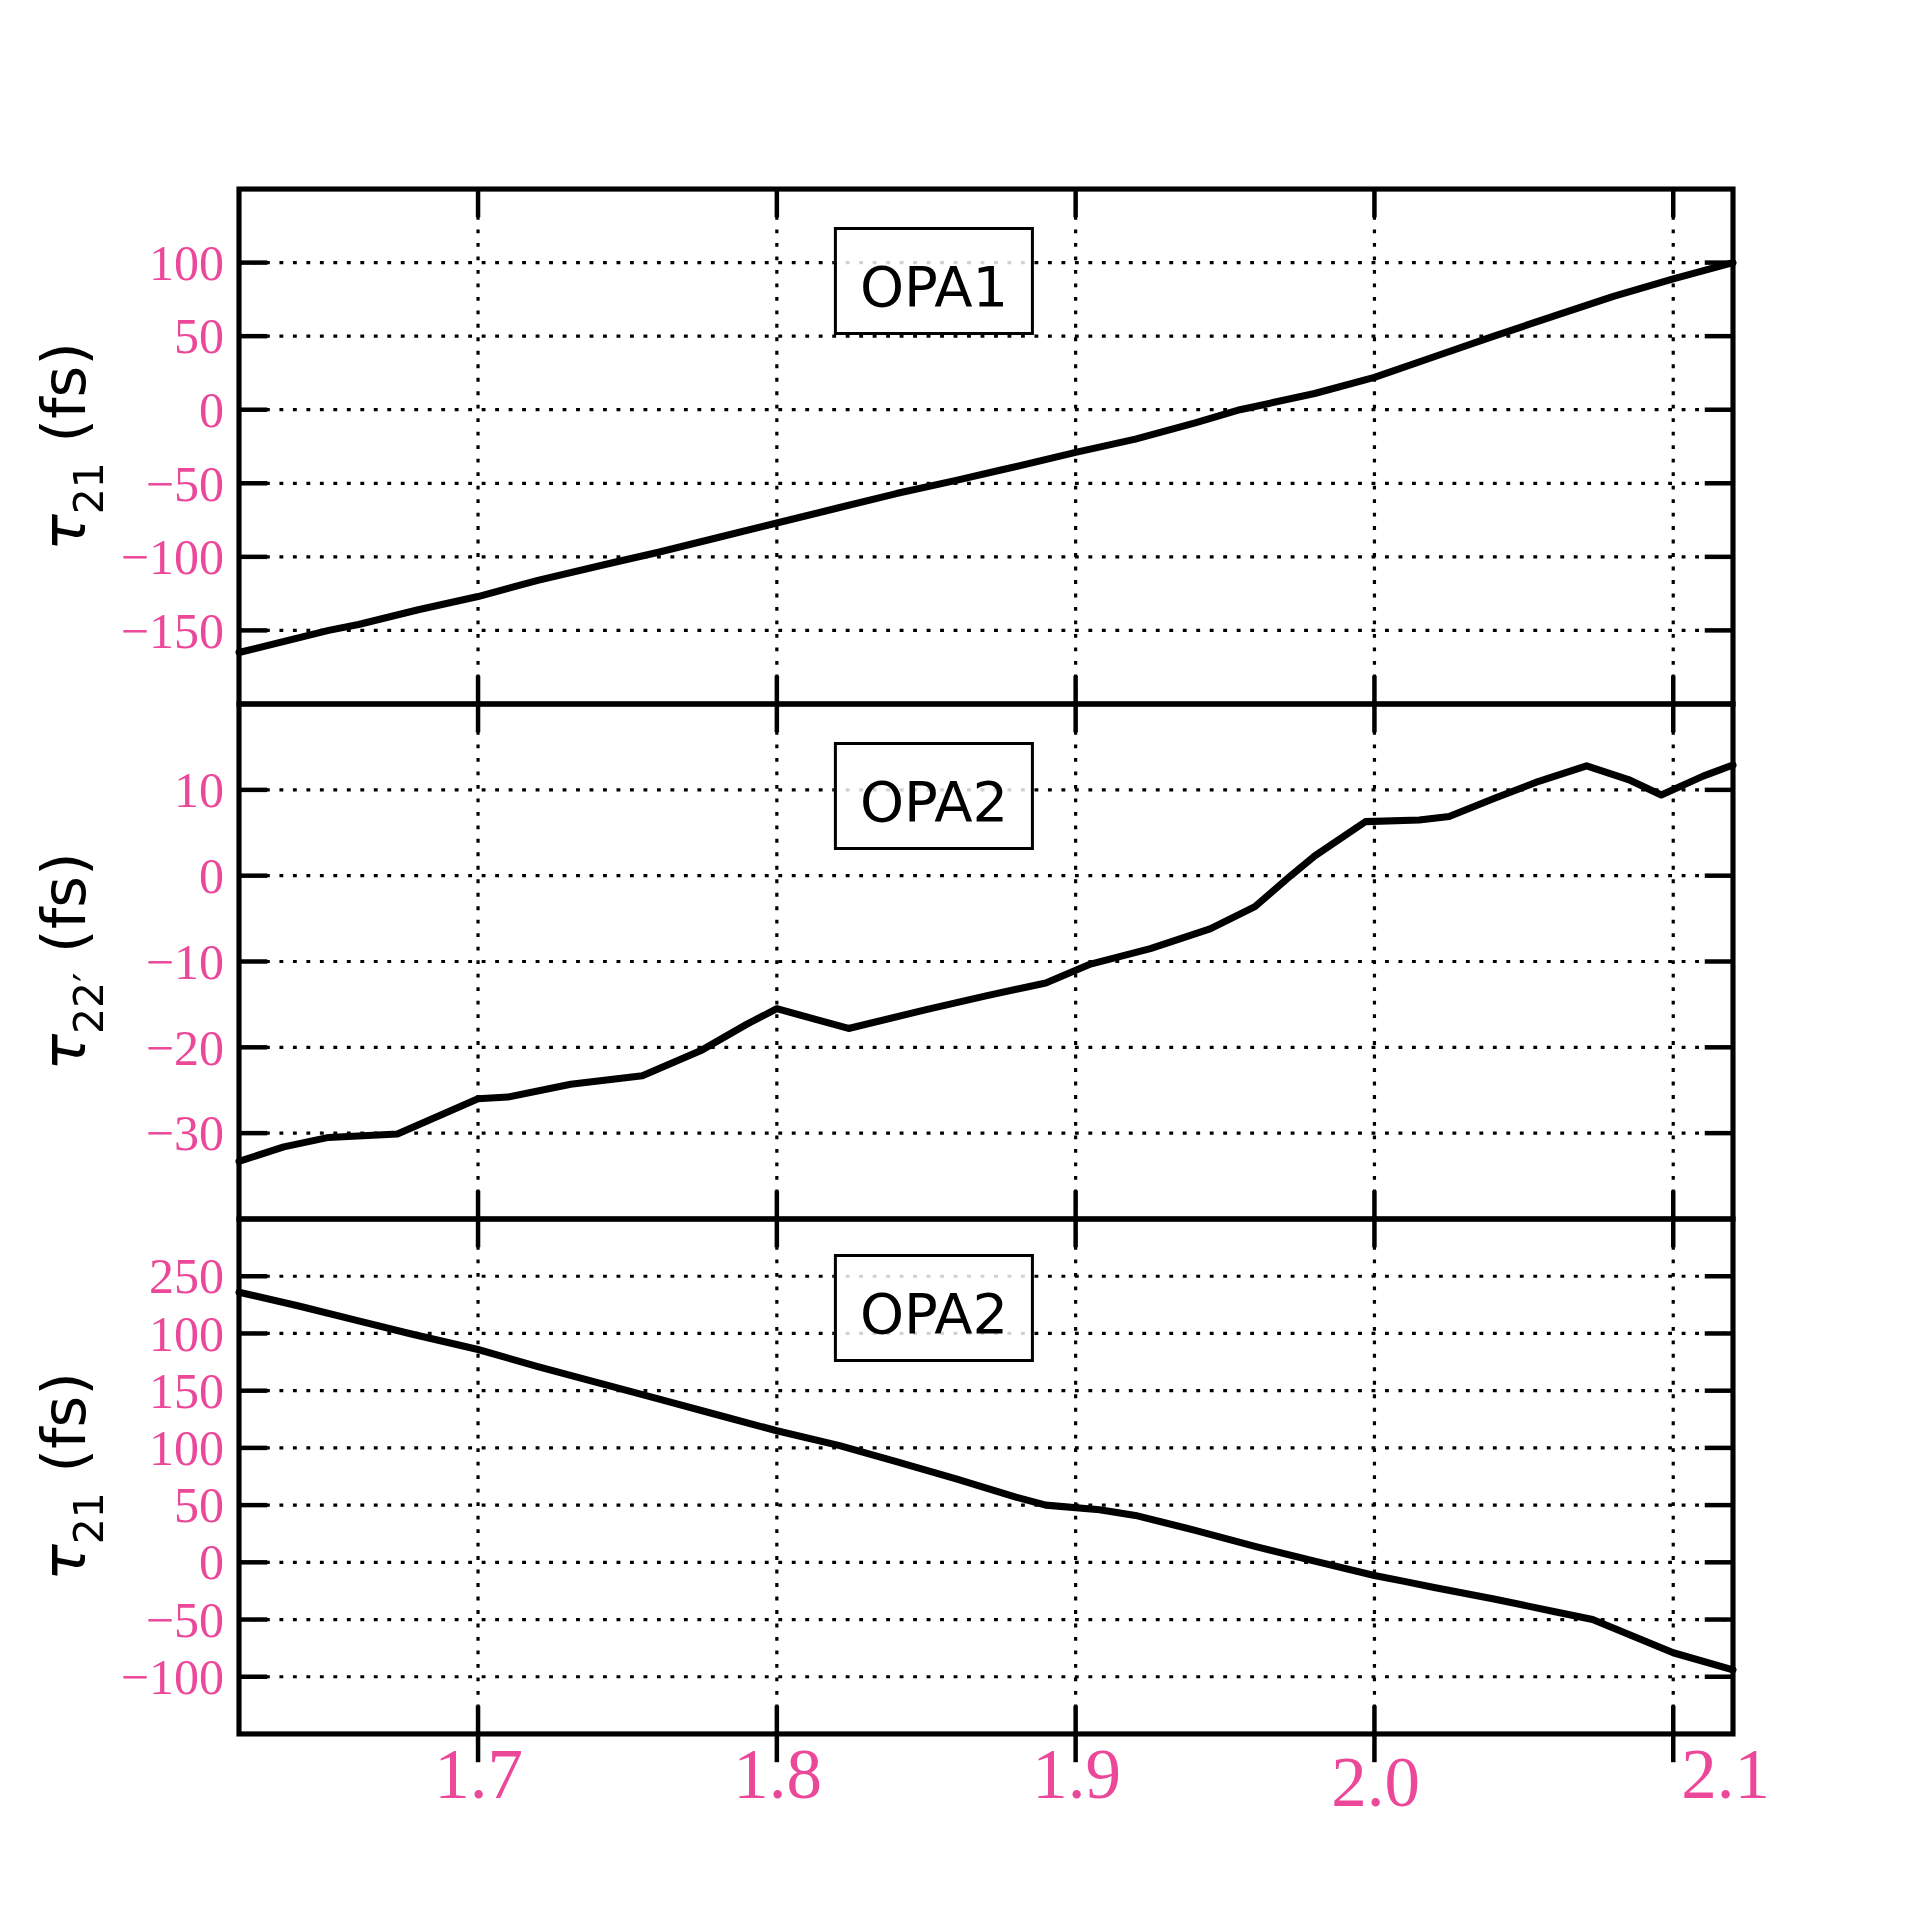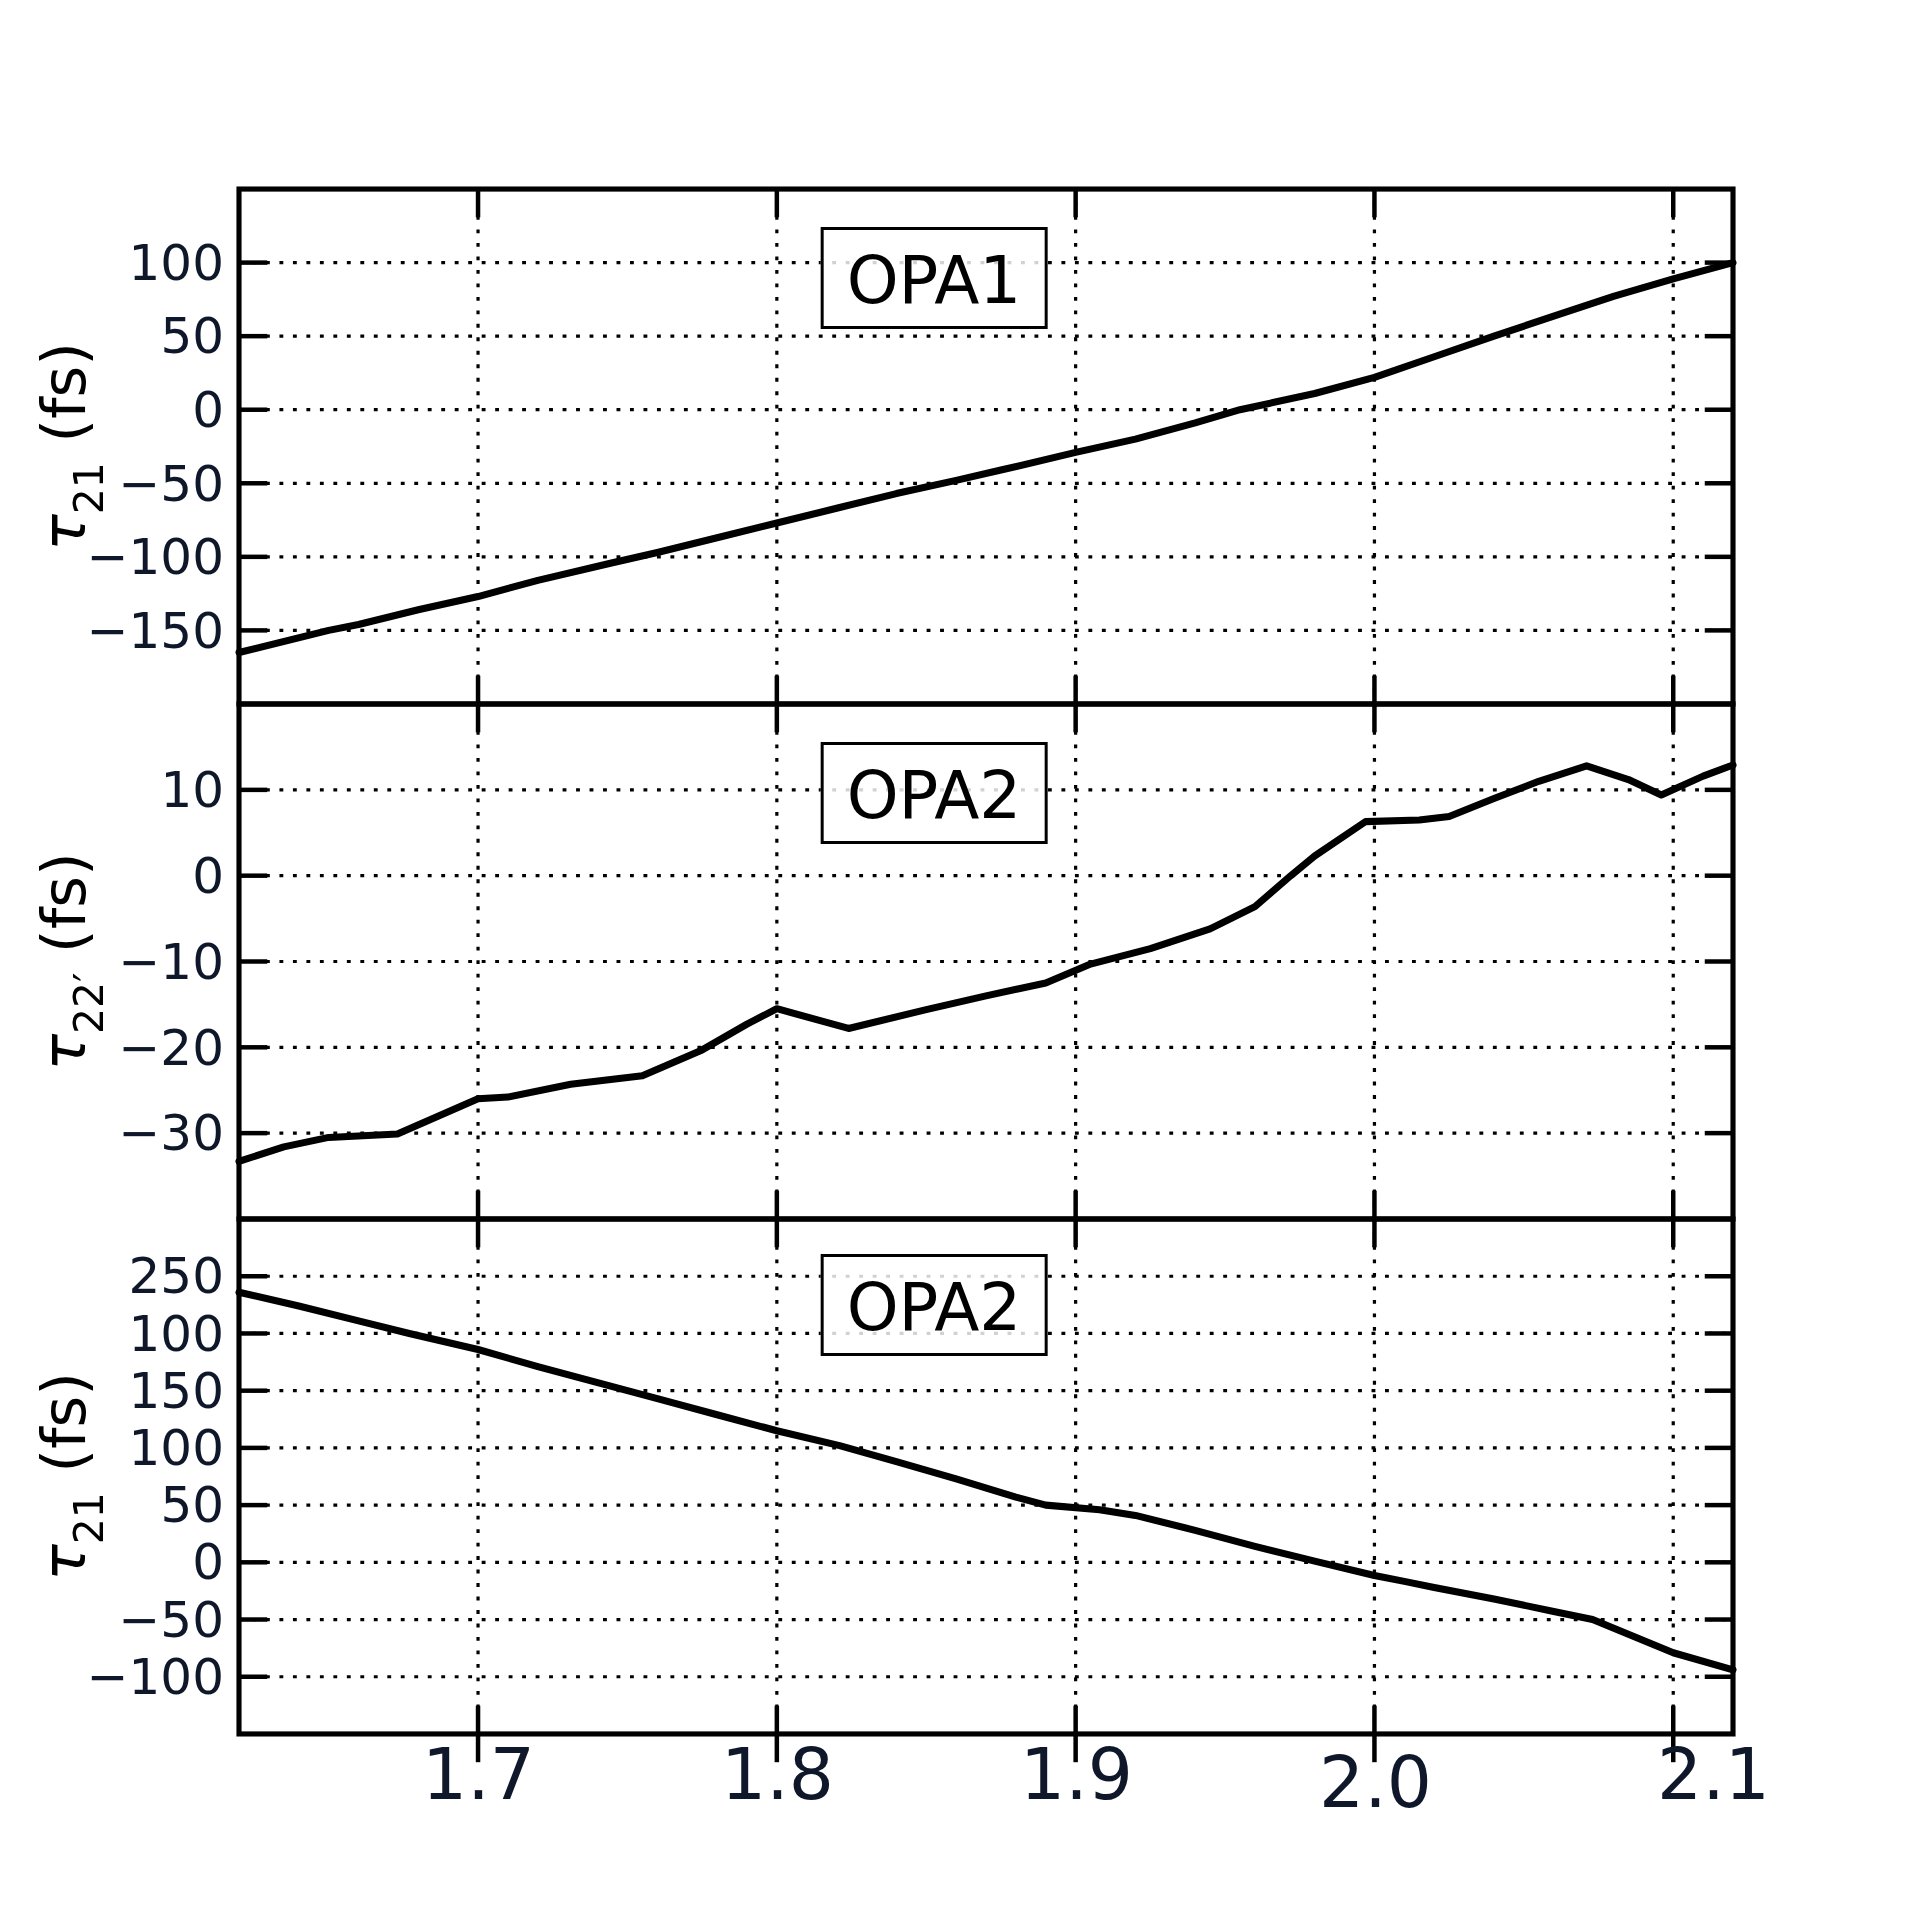--- a/index.html
+++ b/index.html
@@ -3,27 +3,27 @@
 <meta charset="utf-8">
 <style>
   html,body{margin:0;padding:0;background:#fff;}
   #figure{
     position:relative;width:1926px;height:1926px;background:#ffffff;
     font-family:"DejaVu Sans","Liberation Sans",sans-serif;color:#000;
     overflow:hidden;
   }
   .panel{position:absolute;left:239px;width:1494px;height:515px;}
   .panel svg{position:absolute;left:0;top:0;overflow:visible;}
-  .tick-label{position:absolute;color:#0f172a;white-space:nowrap;}
+  .tick-label{position:absolute;color:#ec4899;white-space:nowrap;font-family:Liberation Serif, serif;}
   .ytick{font-size:50px;line-height:50px;width:193px;text-align:right;left:31px;}
   .xtick{font-size:71px;line-height:53px;width:193px;text-align:center;top:1748px;}
   .legend-box{
     position:absolute;left:934px;transform:translateX(-50%);
     border:3.2px solid #000;background:rgba(255,255,255,0.82);
-    padding:20px 23px 14px 23px;font-size:66px;line-height:62px;
+    padding:26px 23px 14px 23px;font-size:56px;line-height:62px;
     box-shadow:inset 0 0 0 1.9px rgba(255,255,255,0.9);
   }
   .ylabel{
     position:absolute;left:-136px;width:411px;height:83px;
     transform:rotate(-90deg);transform-origin:center center;
     font-size:61px;line-height:71px;text-align:center;white-space:nowrap;
   }
   .ylabel .sym{font-style:italic;}
   .ylabel sub{font-size:41px;line-height:0;vertical-align:-18px;}
   .xlabel{

